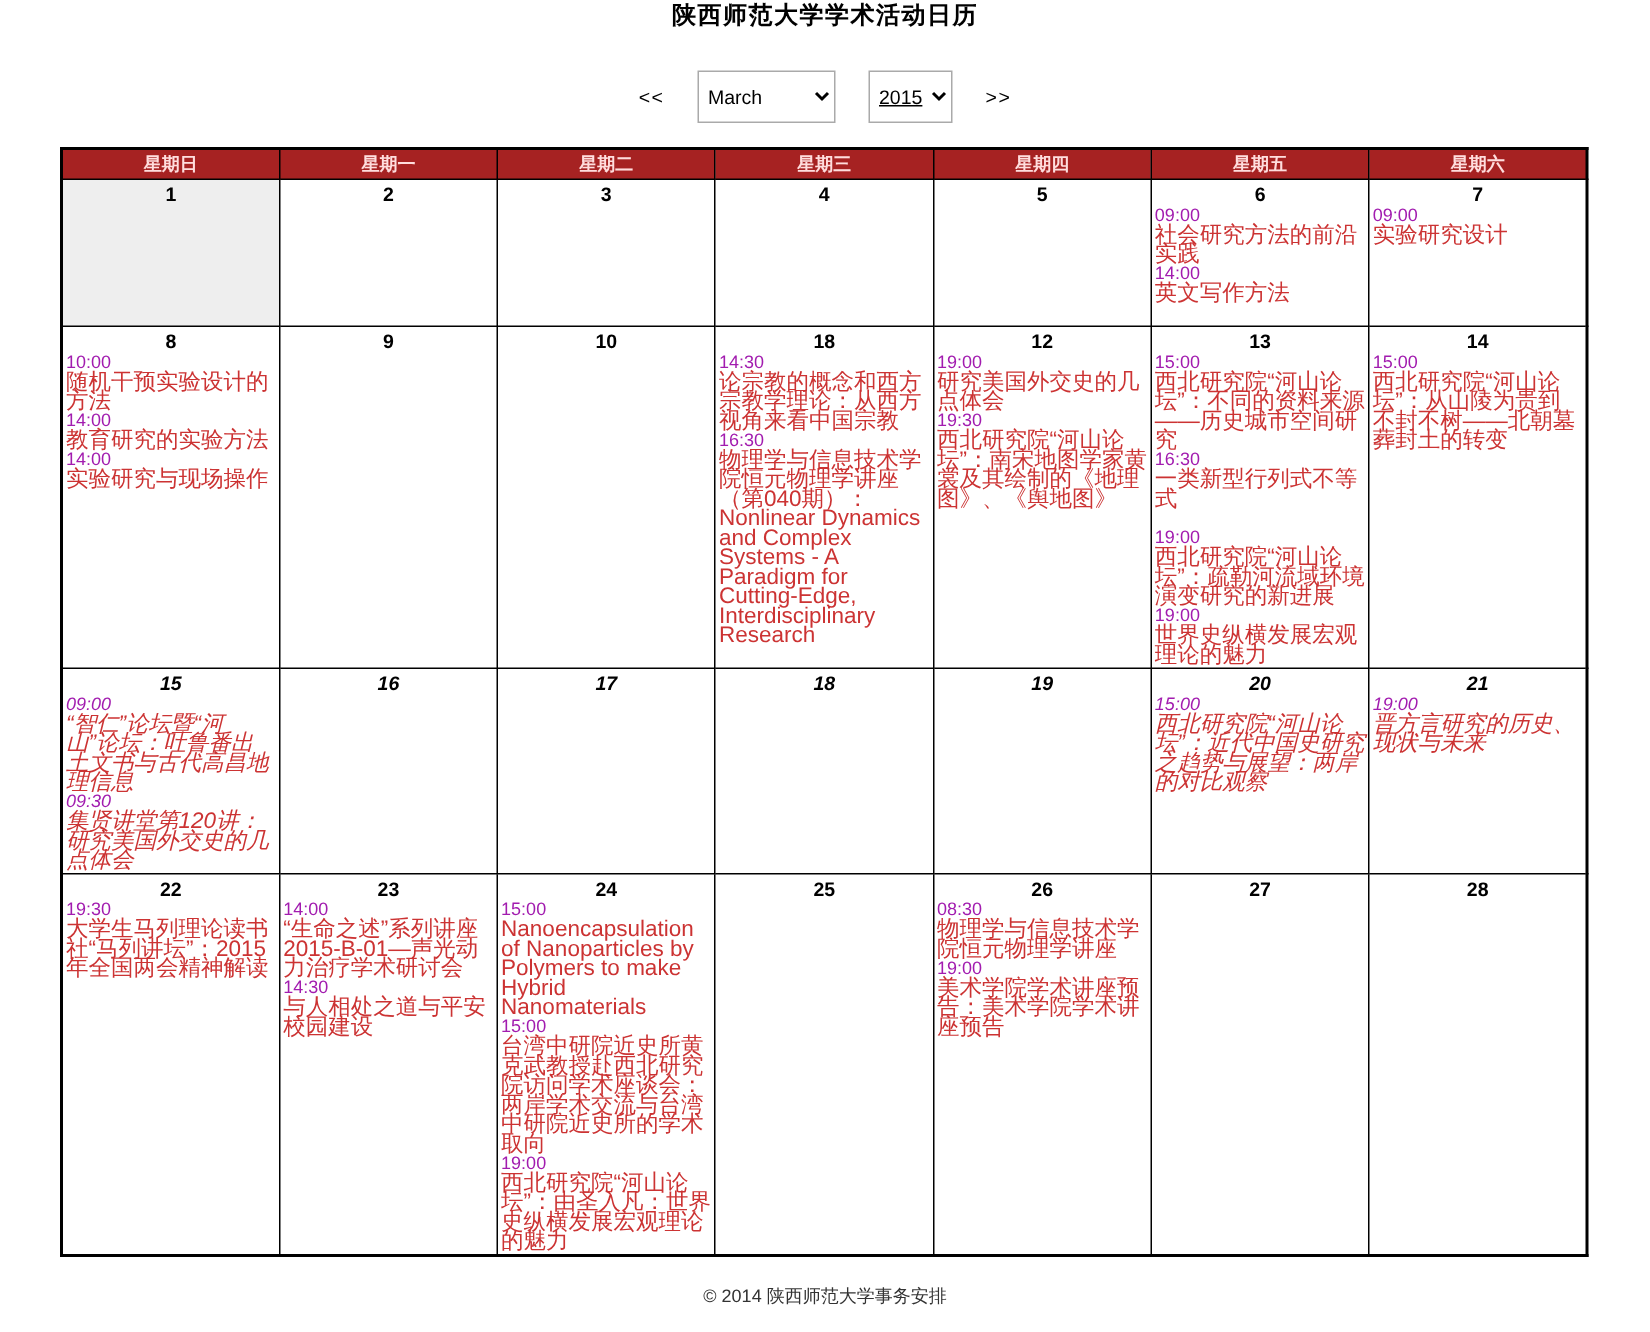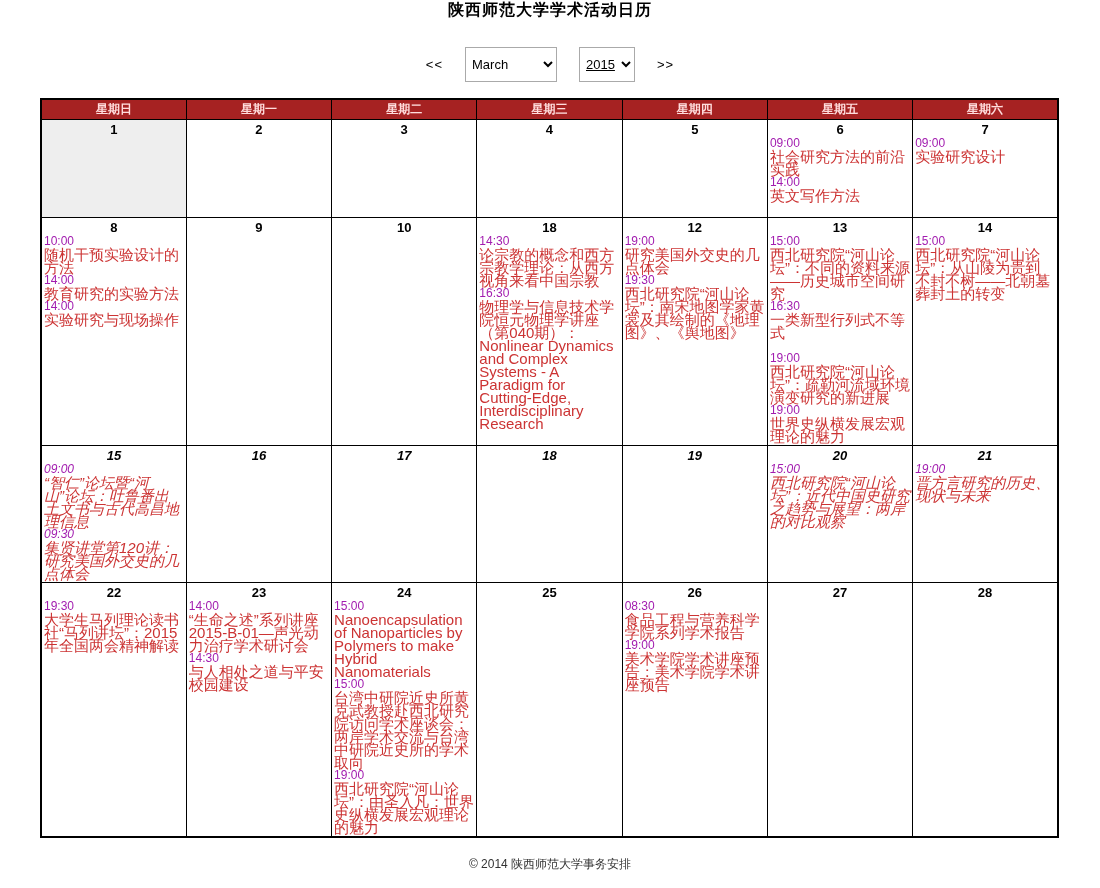--- a/index.html
+++ b/index.html
@@ -218,21 +218,21 @@
           <div class="ev-title">台湾中研院近史所黄克武教授赴西北研究院访问学术座谈会：两岸学术交流与台湾中研院近史所的学术取向</div>
           <div class="ev-time">19:00</div>
           <div class="ev-title">西北研究院“河山论坛”：由圣入凡：世界史纵横发展宏观理论的魅力</div>
         </td>
         <td>
           <div class="day-num">25</div>
         </td>
         <td>
           <div class="day-num">26</div>
           <div class="ev-time">08:30</div>
-          <div class="ev-title">食品工程与营养科学学院系列学术报告</div>
+          <div class="ev-title">物理学与信息技术学院恒元物理学讲座</div>
           <div class="ev-time">19:00</div>
           <div class="ev-title">美术学院学术讲座预告：美术学院学术讲座预告</div>
         </td>
         <td>
           <div class="day-num">27</div>
         </td>
         <td>
           <div class="day-num">28</div>
         </td>
       </tr>

